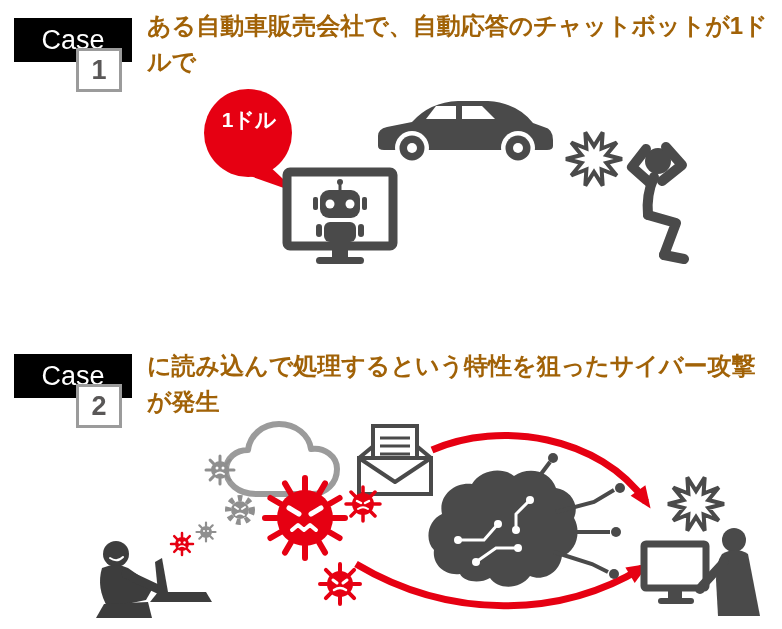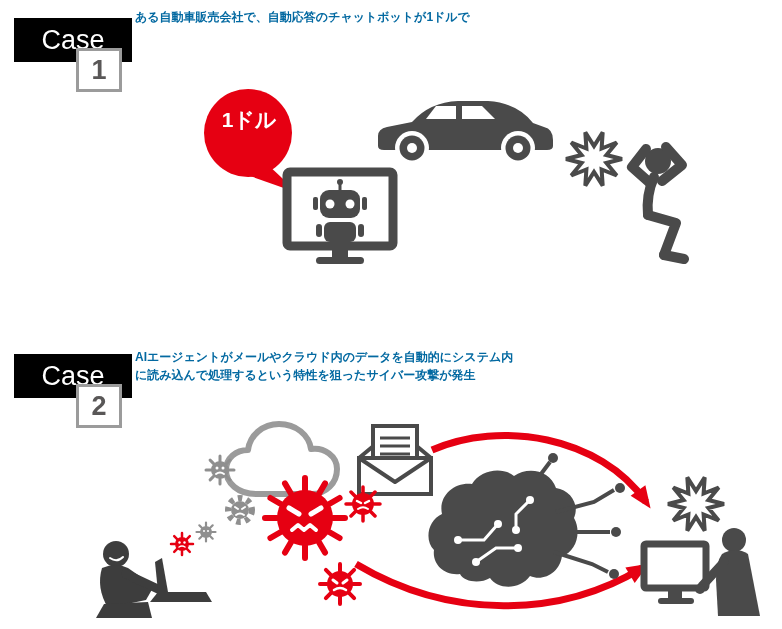--- a/index.html
+++ b/index.html
@@ -11,21 +11,21 @@
   .case-label{
     position:absolute;left:0;top:0;width:118px;height:44px;background:#000000;color:#fff;
     font-size:27px;display:flex;align-items:center;justify-content:center;
   }
   .case-number{
     position:absolute;left:62px;top:30px;width:46px;height:44px;background:#fff;
     border:3px solid #9b9b9b;color:#595757;font-size:27px;font-weight:700;
     display:flex;align-items:center;justify-content:center;box-sizing:border-box;
   }
   .heading{
-    position:absolute;left:135px;width:625px;font-size:12px;font-weight:700;color:#0369a1;
+    position:absolute;left:147px;width:625px;font-size:24px;font-weight:700;color:#a16207;
     line-height:1.5;
   }
   .illus{position:absolute;}
   .bubble-text{
     position:absolute;left:205px;top:106px;width:88px;text-align:center;color:#fff;
     font-size:21px;font-weight:700;line-height:1.3;
   }
 </style>
 </head>
 <body>
@@ -97,21 +97,20 @@
   <div class="bubble-text">
     <div>1ドル</div>
   </div>
 
   <div class="case-badge" style="top:354px">
     <div class="case-label">Case</div>
     <div class="case-number">2</div>
   </div>
 
   <div class="heading" style="top:348px">
-    <div>AIエージェントがメールやクラウド内のデータを自動的にシステム内</div>
     <div>に読み込んで処理するという特性を狙ったサイバー攻撃が発生</div>
   </div>
 
   <svg class="illus" style="left:60px;top:412px" width="712" height="216" viewBox="0 0 712 216">
     <defs>
       <marker id="arrowhead" markerUnits="userSpaceOnUse" markerWidth="26" markerHeight="26" refX="16" refY="13" orient="auto">
         <path d="M2,4 L24,13 L2,22 Z" fill="#e60012"></path>
       </marker>
     </defs>
 

